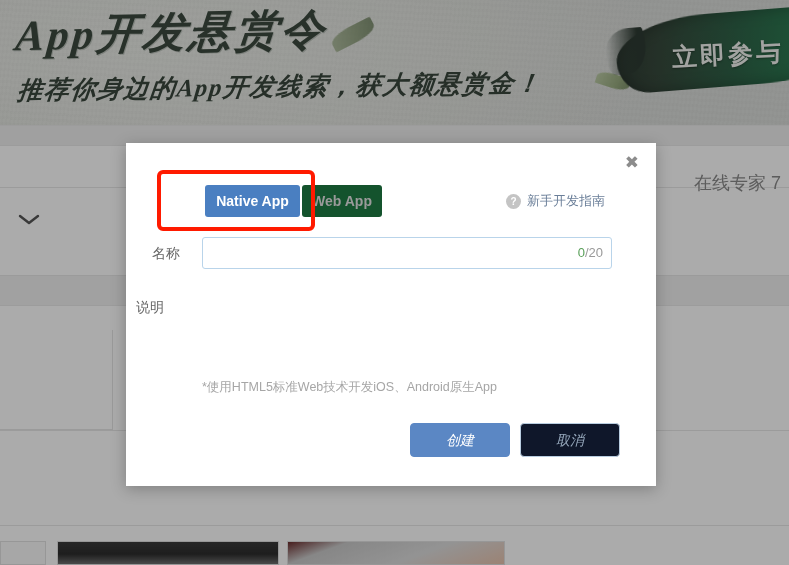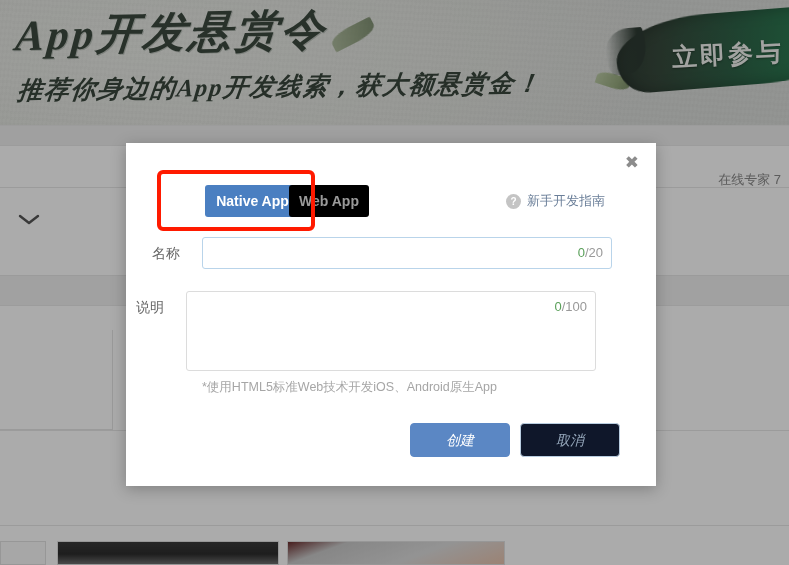--- a/index.html
+++ b/index.html
@@ -88,21 +88,21 @@
     border-top: 1px solid #e9e9e9; border-bottom: 1px solid #e9e9e9;
   }
   .bg-band.b1 { top: 0px;  height: 21px; background: #efefef; }
   .bg-band.b2 { top: 150px; height: 31px; background: #f0f0f0; }
 
   .bg-rowline {
     position: absolute; left: 0; width: 789px; height: 1px; background: #e8e8e8;
   }
   .bg-expert {
     position: absolute; right: 8px; top: 46px;
-    font-size: 13px; color: #8a8a8a; white-space: nowrap;
+    font-size: 18px; color: #8a8a8a; white-space: nowrap;
   }
   .bg-chevron {
     position: absolute; left: 18px; top: 88px; width: 22px; height: 12px; color: #555;
   }
   .bg-sidebox {
     position: absolute; left: 0; top: 205px; width: 113px; height: 100px;
     border-right: 1px solid #e6e6e6; border-bottom: 1px solid #e6e6e6;
   }
 
   .cards { position: absolute; left: 0; top: 416px; width: 789px; height: 24px; }
@@ -134,21 +134,21 @@
     padding: 4px 5px;
   }
 
   .tabs-row { position: absolute; left: 0; top: 42px; width: 530px; height: 32px; }
   .tab {
     position: absolute; top: 0; height: 32px; line-height: 32px;
     text-align: center; font-size: 14px; font-weight: bold; cursor: pointer;
     border-radius: 3px;
   }
   .tab.active { left: 79px; width: 95px; background: #4a7fc1; color: #ffffff; }
-  .tab.inactive { left: 163px; width: 80px; background: #000000; color: #9a9a9a; }
+  .tab.inactive { left: 176px; width: 80px; background: #14532d; color: #9a9a9a; }
 
   .guide-link {
     position: absolute; left: 380px; top: 0; height: 32px;
     display: flex; align-items: center; gap: 6px;
     font-size: 13px; color: #6b7f99; cursor: pointer; white-space: nowrap;
   }
   .qmark {
     width: 15px; height: 15px; border-radius: 50%;
     background: #c4c4c4; color: #fff; font-size: 10px; font-weight: bold;
     display: flex; align-items: center; justify-content: center; flex: none;
@@ -261,24 +261,20 @@
     <div class="field name">
       <div class="field-label">名称</div>
       <div class="input-wrap">
         <input class="text-input" type="text" autofocus="" placeholder="" style="">
         <span class="counter"><span class="cur">0</span><span>/20</span></span>
       </div>
     </div>
 
     <div class="field desc">
       <div class="field-label">说明</div>
-      <div class="input-wrap">
-        <textarea class="text-area" placeholder="" style=""></textarea>
-        <span class="counter ta"><span class="cur">0</span><span>/100</span></span>
-      </div>
     </div>
 
     <div class="hint">*使用HTML5标准Web技术开发iOS、Android原生App</div>
 
     <div class="btn-row">
       <div class="btn primary">创建</div>
       <div class="btn ghost">取消</div>
     </div>
 
   </div>

